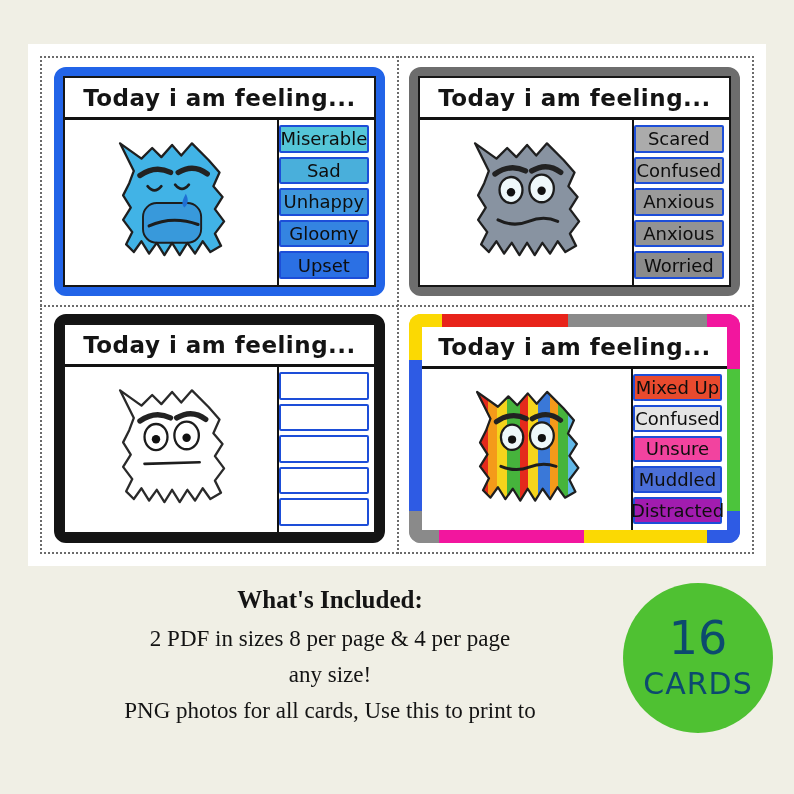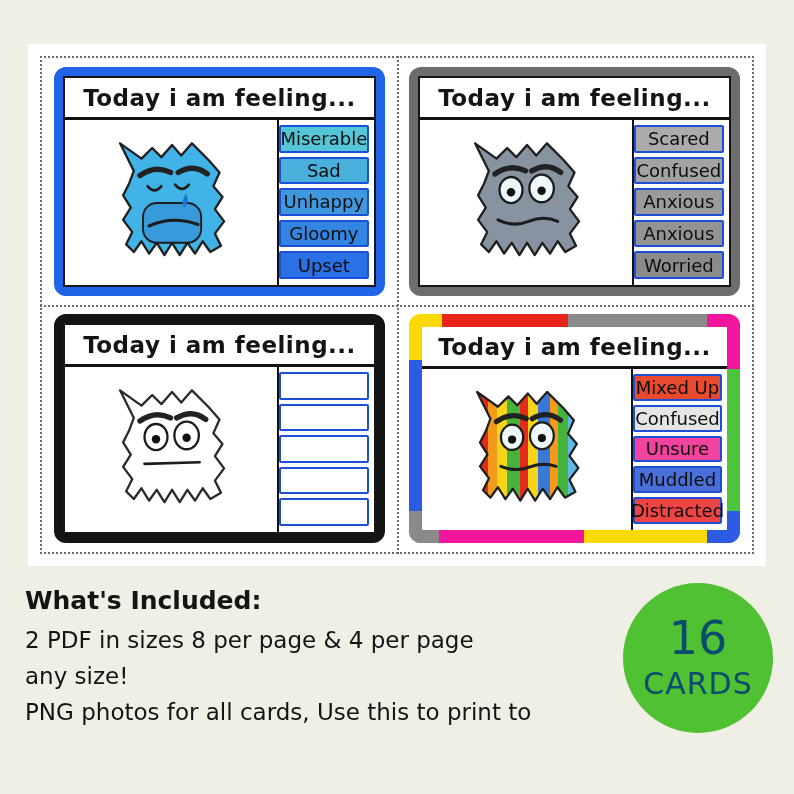--- a/index.html
+++ b/index.html
@@ -44,21 +44,21 @@
   
   .strip { position:absolute; display:flex; }
   .strip-top    { top:0; left:0; right:0; height:13px; }
   .strip-bottom { bottom:0; left:0; right:0; height:13px; }
   .strip-left   { top:0; bottom:0; left:0; width:13px; flex-direction:column; }
   .strip-right  { top:0; bottom:0; right:0; width:13px; flex-direction:column; }
   .seg { display:block; }
 
   
   .footer { position:absolute; left:0; top:574px; width:794px; height:180px; }
-  .footer-text { position:absolute; left:25px; top:12px; width:610px; text-align:left; }
+  .footer-text { position:absolute; left:25px; top:12px; width:610px; text-align:center;font-family:Liberation Serif, serif; }
   .footer-heading { font-size:25px; font-weight:bold; margin-bottom:7px; }
   .footer-line { font-size:23px; line-height:36px; }
   .badge {
     position:absolute; left:623px; top:9px; width:150px; height:150px; border-radius:50%;
     display:flex; flex-direction:column; align-items:center; justify-content:center; color:#0c4a6e;
   }
   .badge-count { font-size:46px; line-height:1; font-weight:500; }
   .badge-label { font-size:30px; letter-spacing:1px; margin-top:5px; }
 </style>
 </head>
@@ -219,21 +219,21 @@
                 <ellipse cx="133" cy="83" rx="16" ry="18" fill="#eef8fa" stroke="#1c1c1c" stroke-width="3"></ellipse>
                 <circle cx="133" cy="86" r="5.5" fill="#111"></circle>
                 <path d="M78,124 Q98,132 116,125 Q134,118 152,124" fill="none" stroke="#1d1d1d" stroke-width="4" stroke-linecap="round"></path>
               </svg>
             </div>
             <div class="words">
               <div class="word" style="background: rgb(232, 74, 46);">Mixed Up</div>
               <div class="word" style="background: #e5e5e5;">Confused</div>
               <div class="word" style="background: rgb(242, 67, 159);">Unsure</div>
               <div class="word" style="background: rgb(75, 111, 217);">Muddled</div>
-              <div class="word" style="background: #ef4444;">Distracted</div>
+              <div class="word" style="background: #a21caf;">Distracted</div>
             </div>
           </div>
         </div>
       </div>
     </div>
 
   </div>
 </div>
 
 <div class="footer">

